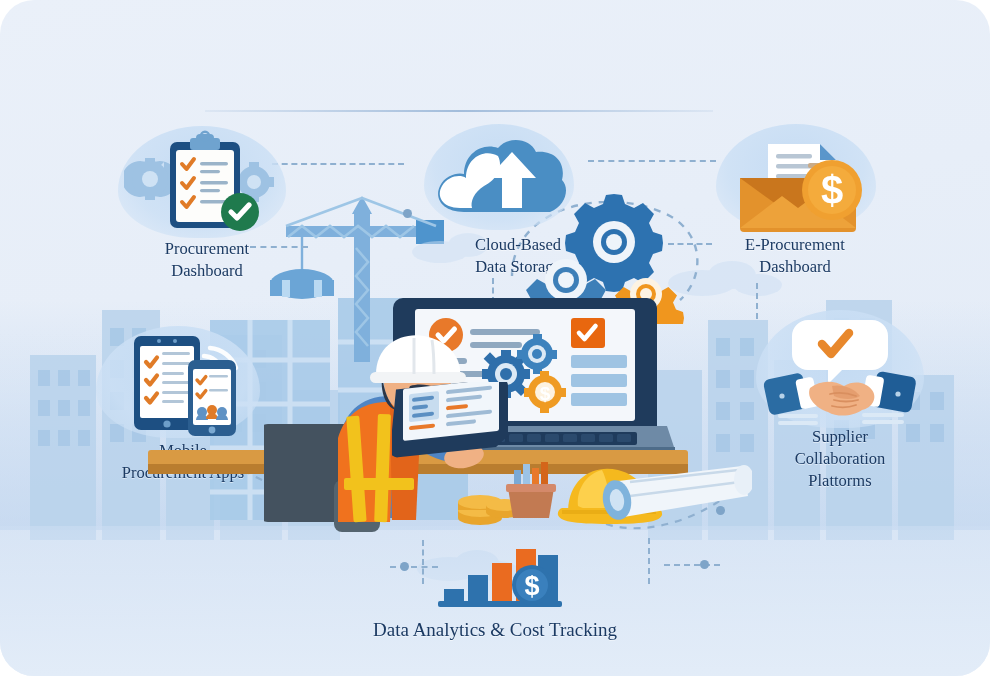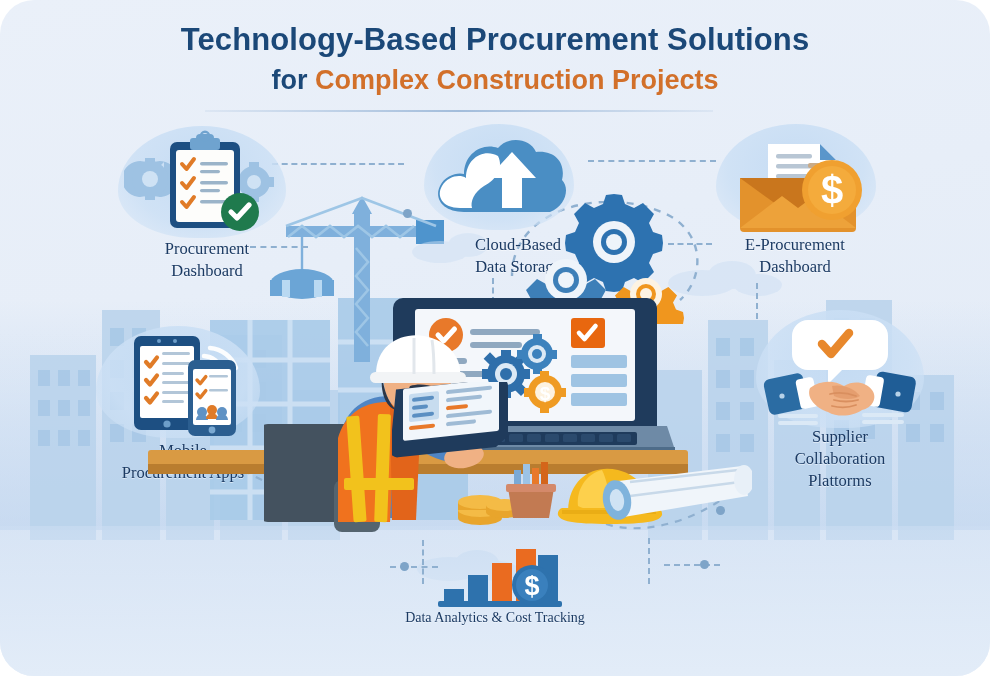--- a/index.html
+++ b/index.html
@@ -195,24 +195,20 @@
     <svg class="svgbox" style="left:410px;top:228px;" width="100" height="36" viewBox="0 0 100 36" opacity=".5">
       <g fill="#cfe0f4">
           <ellipse cx="30" cy="24" rx="28" ry="11"></ellipse>
           <ellipse cx="58" cy="17" rx="20" ry="12"></ellipse>
         </g>
     </svg>
 
     <div class="ground"></div>
   </div>
 
-  <div class="title-wrap">
-    <div class="title-line1">Technology-Based Procurement Solutions</div>
-    <div class="title-line2"><span class="title-for">for </span><span class="title-accent">Complex Construction Projects</span></div>
-  </div>
   <div class="title-rule"></div>
 
   <div>
     <div class="dash dash-h" style="left:272px;top:163px;width:132px;"></div>
     <div class="dash dash-h" style="left:250px;top:246px;width:58px;"></div>
     <div class="dash dash-h" style="left:588px;top:160px;width:128px;"></div>
     <div class="dash dash-h" style="left:668px;top:243px;width:44px;"></div>
     <div class="dash dash-v" style="left:492px;top:278px;height:44px;"></div>
     <div class="dash dash-v" style="left:756px;top:283px;height:36px;"></div>
     <div class="dash dash-h" style="left:390px;top:566px;width:48px;"></div>
@@ -601,16 +597,16 @@
       <rect x="16" y="44" width="20" height="14" fill="#2e72ad"></rect>
       <rect x="40" y="30" width="20" height="28" fill="#2e72ad"></rect>
       <rect x="64" y="18" width="20" height="40" fill="#ea6b20"></rect>
       <rect x="88" y="4" width="20" height="54" fill="#ea6b20"></rect>
       <rect x="110" y="10" width="20" height="48" fill="#2e72ad"></rect>
       <rect x="10" y="56" width="124" height="6" rx="2" fill="#2e72ad"></rect>
       <circle cx="104" cy="40" r="20" fill="#2e72ad"></circle>
       <circle cx="104" cy="40" r="16" fill="#3a80bd"></circle>
       <text x="104" y="50" font-family="Liberation Sans, sans-serif" font-size="27" font-weight="bold" fill="#ffffff" text-anchor="middle">$</text>
     </svg>
-    <div class="node-label" style="position:absolute;left:0;top:64px;width:390px;font-size:14px;">Data Analytics &amp; Cost Tracking</div>
+    <div class="node-label" style="position:absolute;left:0;top:72px;width:390px;font-size:19px;">Data Analytics &amp; Cost Tracking</div>
   </div>
 
 </div>
 
 </body></html>

